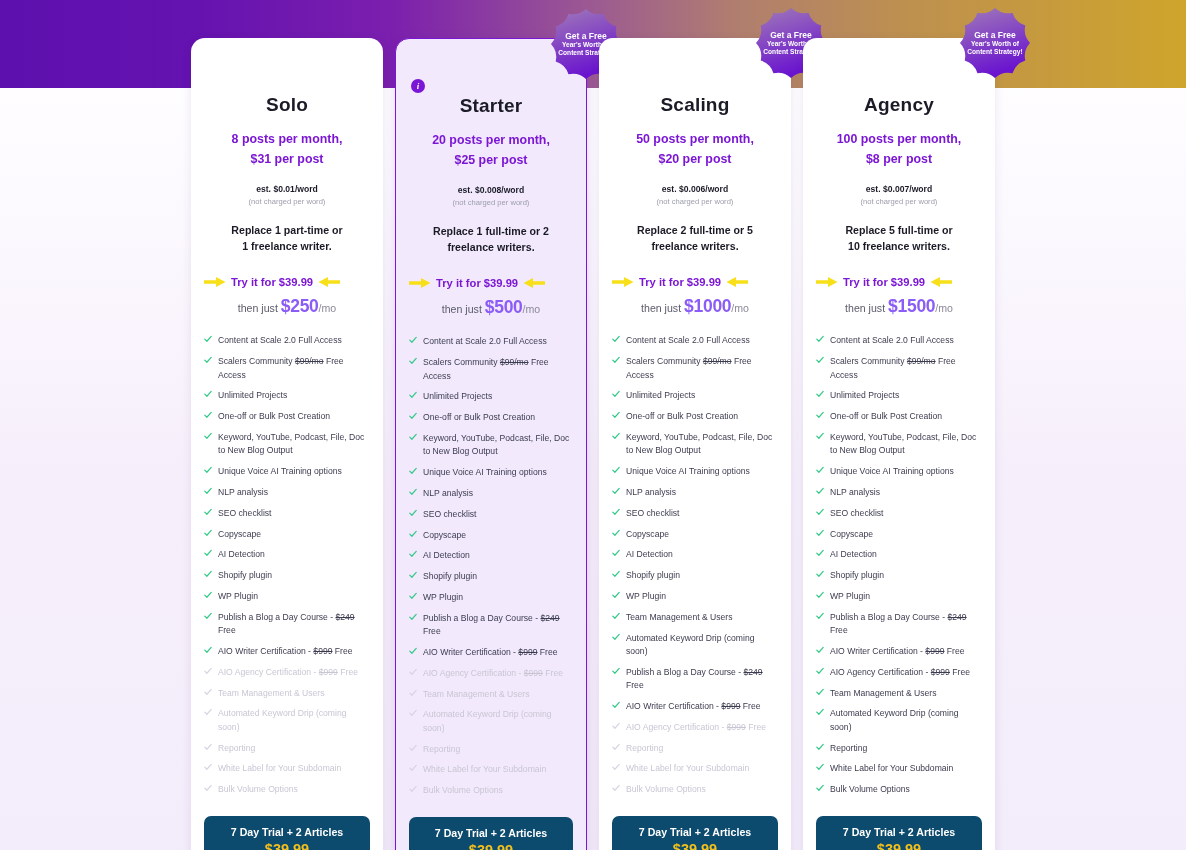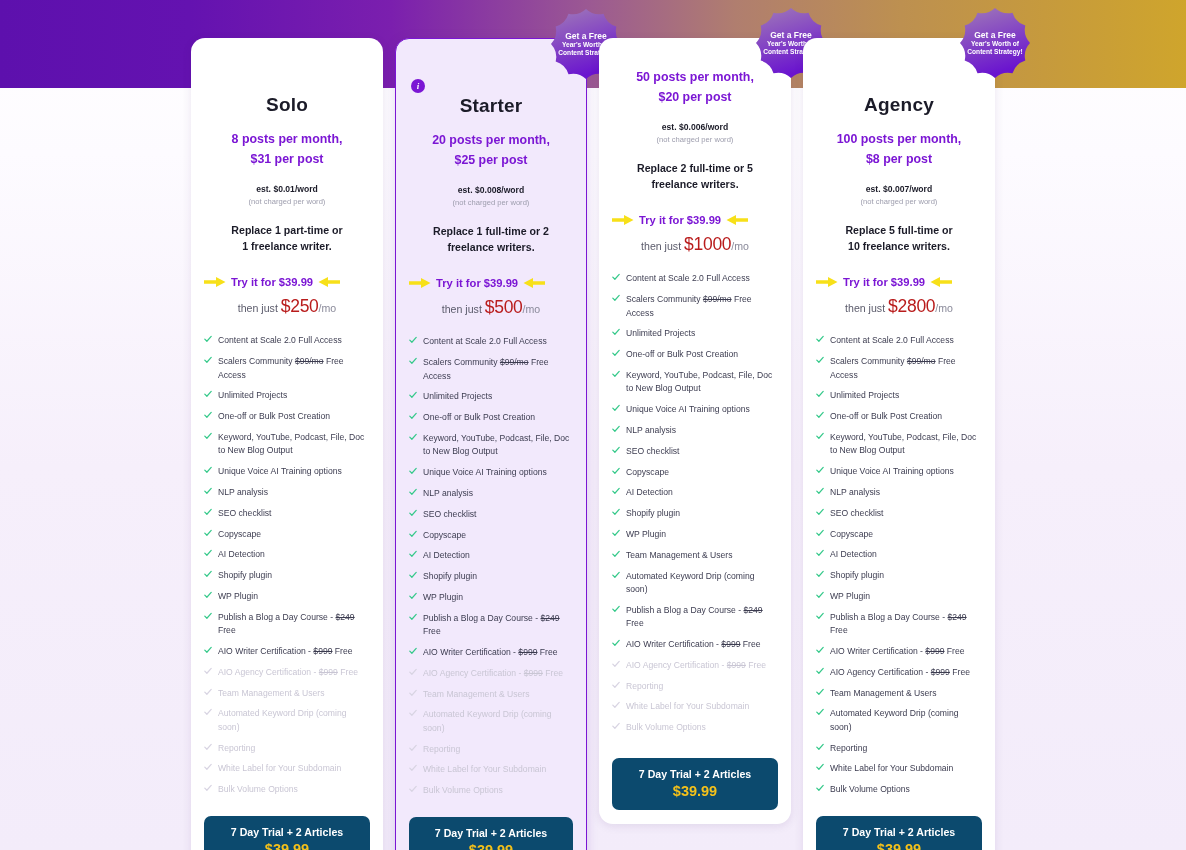--- a/index.html
+++ b/index.html
@@ -175,22 +175,22 @@
   .arrow { flex: 0 0 auto; display: block; }
 
   .then-row {
     margin-top: 8px;
     text-align: center;
     color: #5b5b6b;
     font-size: 10.6px;
   }
   .then-price {
     font-size: 17.5px;
-    font-weight: normal;
-    color: #b91c1c;
+    font-weight: bold;
+    color: #8b5cf6;
     letter-spacing: -.3px;
   }
   .then-mo { font-size: 10.6px; color: #8a8a9a; margin-top: 12px; }
 
   
   .features {
     margin-top: 17px;
     list-style: none;
     flex: 1 1 auto;
   }
@@ -575,20 +575,23 @@
               </linearGradient>
             </defs>
             <path d="M36.0 1.0 Q43.5 8.0 53.5 5.7 Q56.5 15.5 66.3 18.5 Q64.0 28.5 71.0 36.0 Q64.0 43.5 66.3 53.5 Q56.5 56.5 53.5 66.3 Q43.5 64.0 36.0 71.0 Q28.5 64.0 18.5 66.3 Q15.5 56.5 5.7 53.5 Q8.0 43.5 1.0 36.0 Q8.0 28.5 5.7 18.5 Q15.5 15.5 18.5 5.7 Q28.5 8.0 36.0 1.0 Z" fill="url(#bg1)"></path>
           </svg>
           <div class="badge-text">
             <span class="badge-l1">Get a Free</span>
             <span class="badge-l2">Year's Worth of</span>
             <span class="badge-l3">Content Strategy!</span>
           </div>
         </div>
+        <div class="card-head">
+          <div class="plan-name">Scaling</div>
+        </div>
         <div class="posts-line">
           <div>50 posts per month,</div>
           <div>$20 per post</div>
         </div>
         <div class="est-line">est. $0.006/word</div>
         <div class="est-sub">(not charged per word)</div>
         <div class="replace-line">
           <div>Replace 2 full-time or 5</div>
           <div>freelance writers.</div>
         </div>
@@ -771,21 +774,21 @@
               <path d="M0 4.2 H12 V1 L21.5 6 L12 11 V7.8 H0 Z" fill="#f7e019"></path>
             </g>
           </svg>
           <span class="try-text">Try it for $39.99</span>
           <svg class="arrow" width="22" height="12" viewBox="0 0 22 12">
             <g transform="scale(-1,1) translate(-22,0)">
               <path d="M0 4.2 H12 V1 L21.5 6 L12 11 V7.8 H0 Z" fill="#f7e019"></path>
             </g>
           </svg>
         </div>
-        <div class="then-row"><span>then just</span> <span class="then-price">$2800</span><span class="then-mo">/mo</span></div>
+        <div class="then-row"><span>then just</span> <span class="then-price">$1500</span><span class="then-mo">/mo</span></div>
         <ul class="features">
           <li class="feat">
             <svg class="tick" width="8" height="8" viewBox="0 0 10 10">
               <path d="M1 5.2 L3.6 7.8 L9 1.8" fill="none" stroke="#35c98a" stroke-width="1.5" stroke-linecap="round" stroke-linejoin="round"></path>
             </svg>
             <span>Content at Scale 2.0 Full Access</span>
           </li>
           <li class="feat">
             <svg class="tick" width="8" height="8" viewBox="0 0 10 10">
               <path d="M1 5.2 L3.6 7.8 L9 1.8" fill="none" stroke="#35c98a" stroke-width="1.5" stroke-linecap="round" stroke-linejoin="round"></path>

